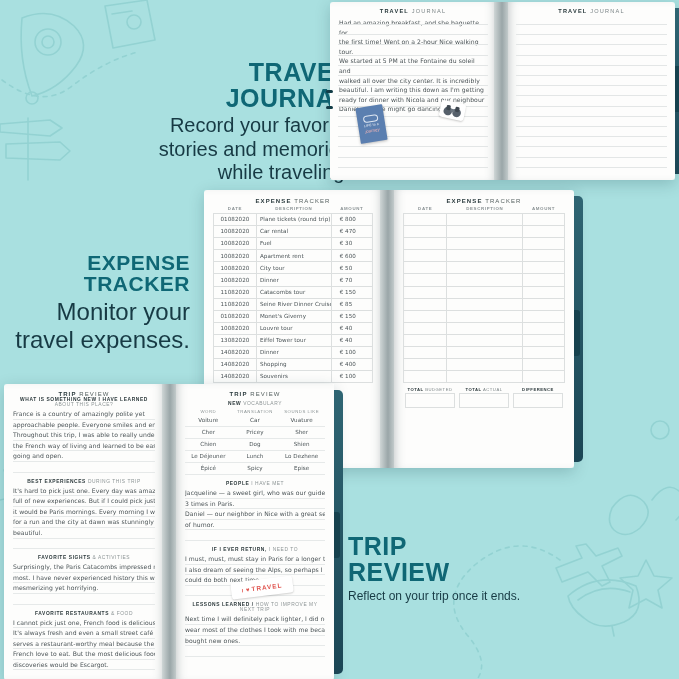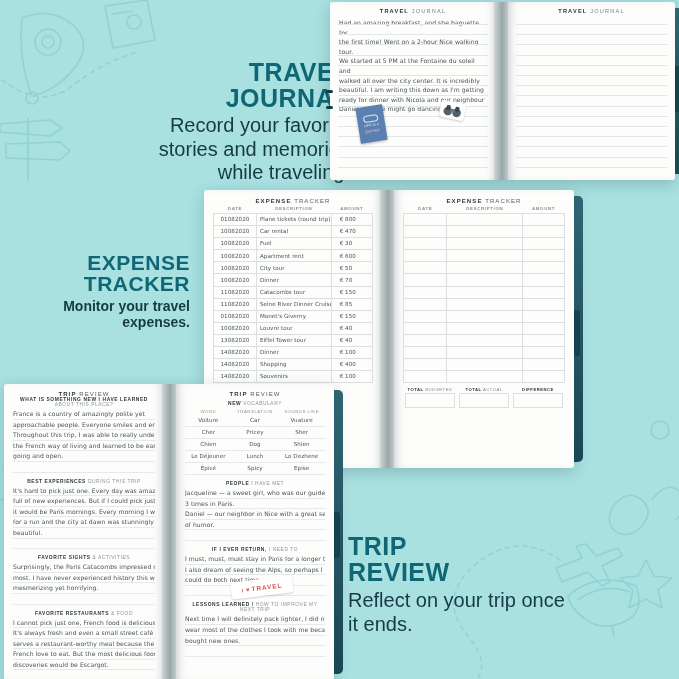--- a/index.html
+++ b/index.html
@@ -22,25 +22,25 @@
   .copy .sub{color:#173a44;line-height:1.18;}
   .copy.right-al{text-align:right;}
   .copy.left-al{text-align:left;}
 
   #copy-journal{left:150px;top:60px;width:200px;}
   #copy-journal .head{font-size:25px;}
   #copy-journal .sub{font-size:20px;margin-top:3px;}
 
   #copy-expense{left:10px;top:252px;width:180px;}
   #copy-expense .head{font-size:21px;}
-  #copy-expense .sub{font-size:14px;margin-top:3px;font-weight:bold;}
+  #copy-expense .sub{font-size:24px;margin-top:3px;}
 
   #copy-review{left:348px;top:534px;width:230px;}
   #copy-review .head{font-size:25px;}
-  #copy-review .sub{font-size:20px;margin-top:4px;}
+  #copy-review .sub{font-size:12px;margin-top:4px;}
 
   
   .book{position:absolute;box-shadow:0 4px 14px rgba(20,60,70,.22);}
   .page{position:absolute;background:#fdfdfc;overflow:hidden;}
   .page.shadow-in{box-shadow:inset 7px 0 11px -7px rgba(60,80,85,.38);}
   .page.shadow-in-r{box-shadow:inset -7px 0 11px -7px rgba(60,80,85,.38);}
 
   .rules{position:absolute;left:0;right:0;top:0;bottom:0;}
   .rules i{position:absolute;left:5%;right:5%;height:1px;background:#e3e6e6;display:block;}
 

